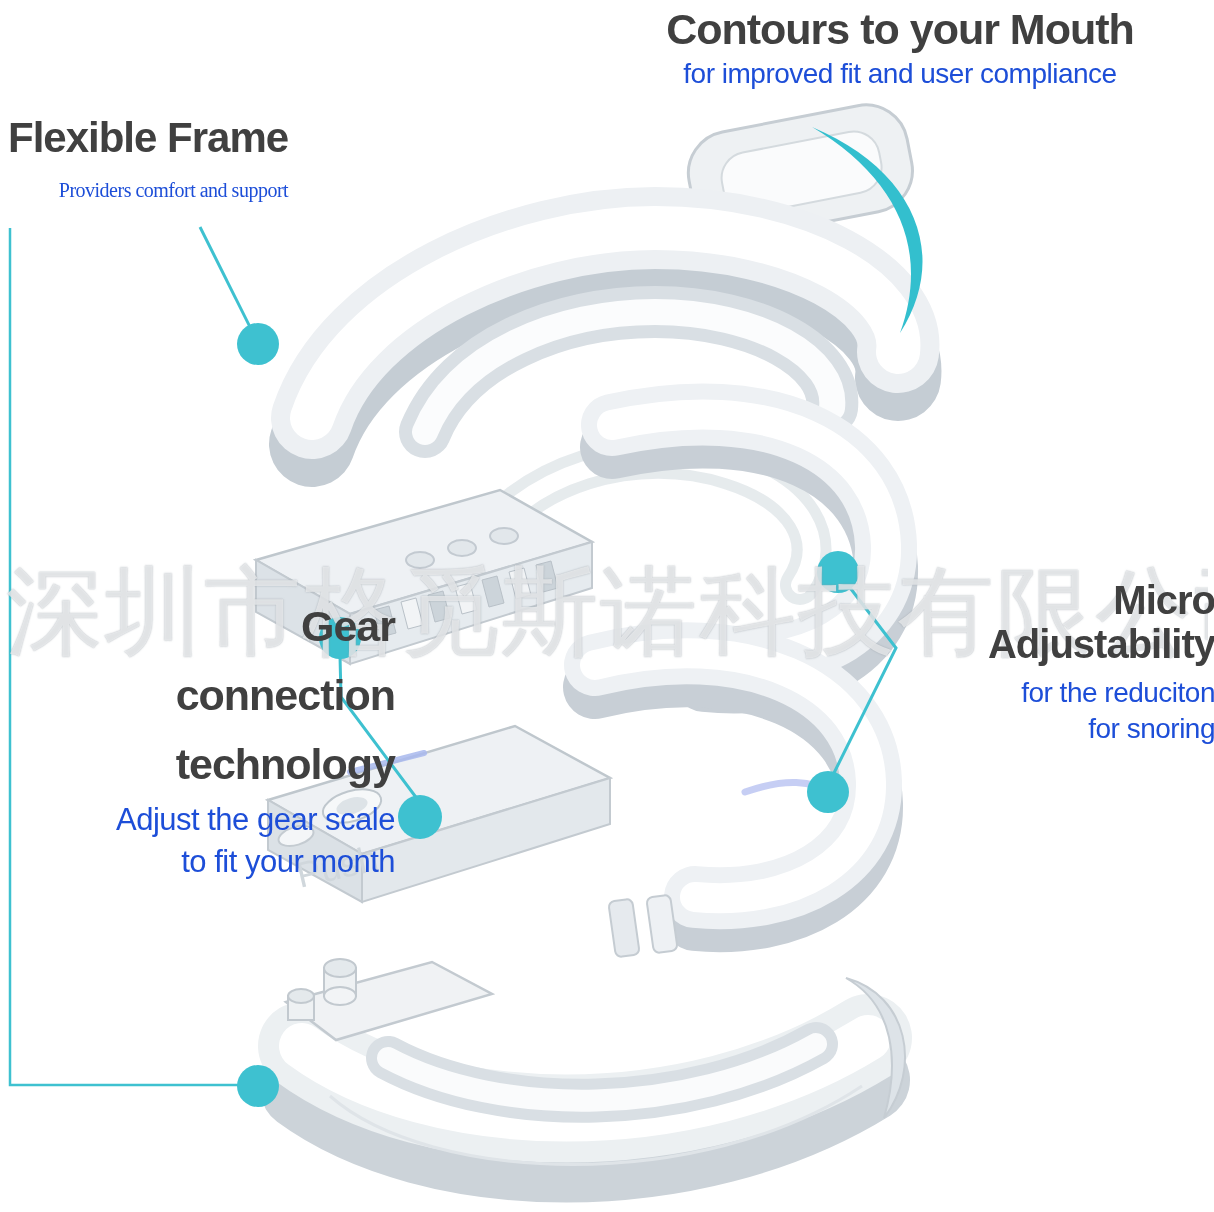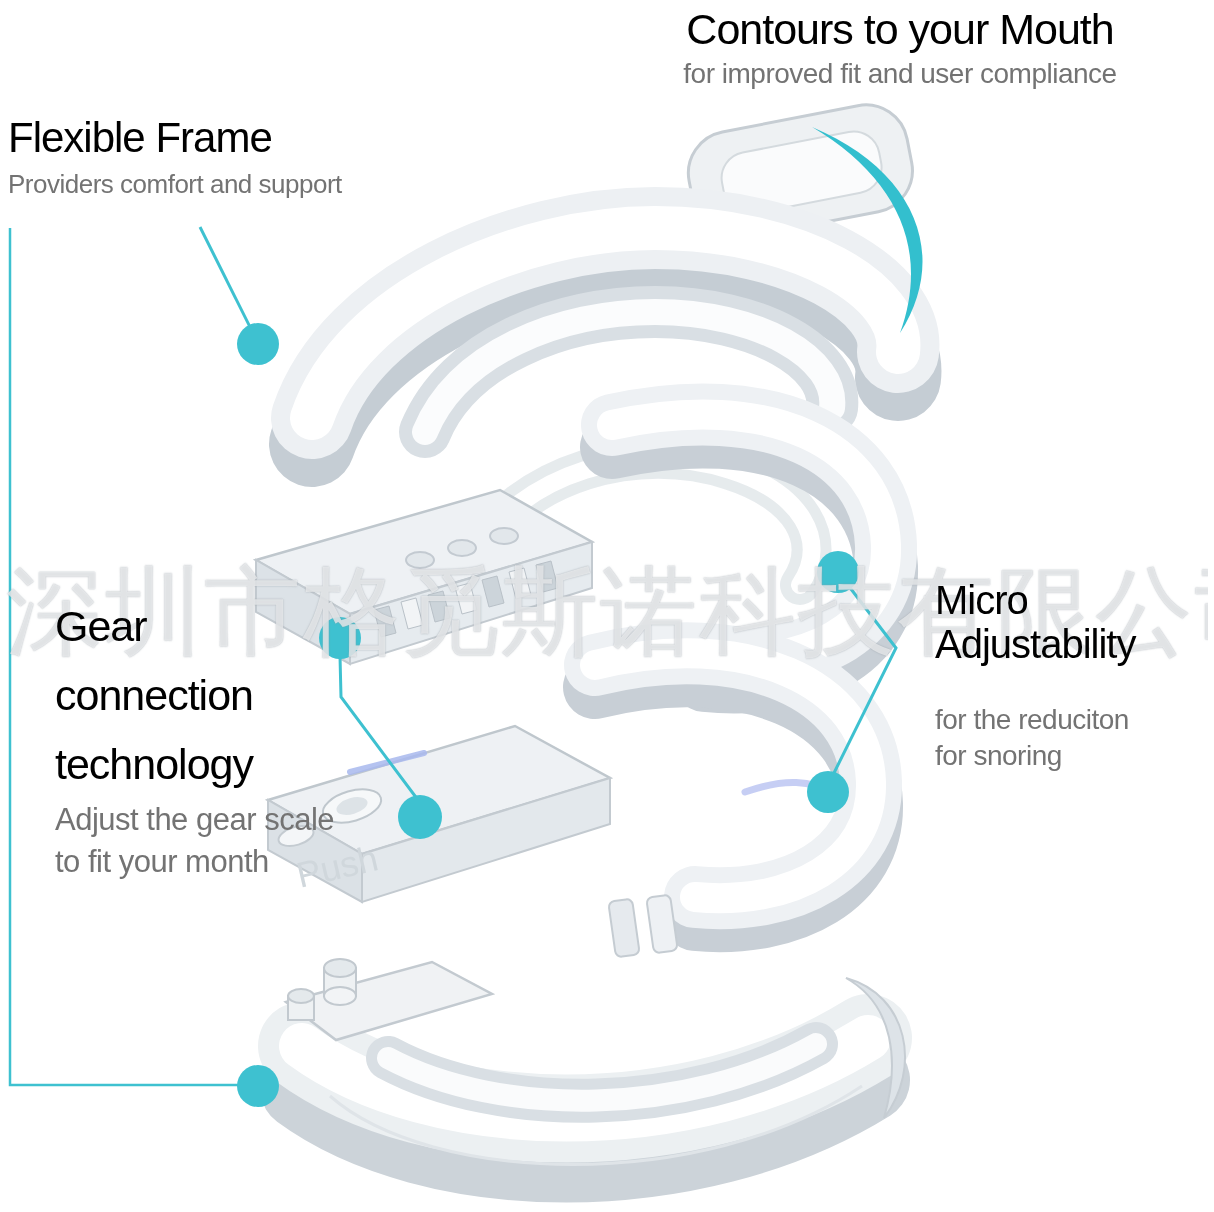--- a/index.html
+++ b/index.html
@@ -1,39 +1,39 @@
 <!DOCTYPE html>
 <html><head>
 <meta charset="utf-8">
 <style>
   html,body{margin:0;padding:0;background:#ffffff;}
   .stage{
     position:relative;width:1214px;height:1212px;background:#ffffff;overflow:hidden;
     font-family:"Liberation Sans", sans-serif;
   }
   .stage svg{position:absolute;left:0;top:0;}
-  .callout{position:absolute;}
+  .callout{position:absolute;text-align:right;}
   .c-title{
-    color:#000000;font-weight:normal;letter-spacing:-1px;white-space:pre-line;
+    color:#404040;font-weight:bold;letter-spacing:-1px;white-space:pre-line;
   }
   .c-sub{
-    color:#737373;font-weight:normal;letter-spacing:-0.5px;white-space:pre-line;
+    color:#1d4ed8;font-weight:normal;letter-spacing:-0.5px;white-space:pre-line;
   }
   .co-contours{left:640px;top:4px;width:520px;text-align:center;}
   .co-contours .c-title{font-size:43px;line-height:50px;}
   .co-contours .c-sub{font-size:28px;line-height:36px;margin-top:2px;}
   .co-flex{left:8px;top:112px;}
   .co-flex .c-title{font-size:42px;line-height:52px;}
-  .co-flex .c-sub{font-size:26px;line-height:40px;margin-top:0;}
+  .co-flex .c-sub{font-size:20px;line-height:40px;margin-top:6px;font-family:Liberation Serif, serif;}
   .co-gear{left:55px;top:576px;width:340px;}
   .co-gear .c-title{font-size:43px;line-height:69px;margin-top:16px;}
   .co-gear .c-sub{font-size:31px;line-height:42px;margin-top:0;}
   .co-micro{left:935px;top:578px;width:280px;}
   .co-micro .c-title{font-size:40px;line-height:44px;}
-  .co-micro .c-sub{font-size:28px;line-height:36px;margin-top:36px;}
+  .co-micro .c-sub{font-size:28px;line-height:36px;margin-top:9px;}
   .watermark{
     position:absolute;left:6px;top:556px;width:1202px;height:120px;
     font-size:97px;line-height:112px;white-space:nowrap;
     color:rgba(255,255,255,0.62);
     text-shadow:0 0 2px rgba(150,158,166,0.55), 0 0 1px rgba(150,158,166,0.45);
     letter-spacing:2px;overflow:hidden;pointer-events:none;
   }
 </style>
 </head>
 <body>

